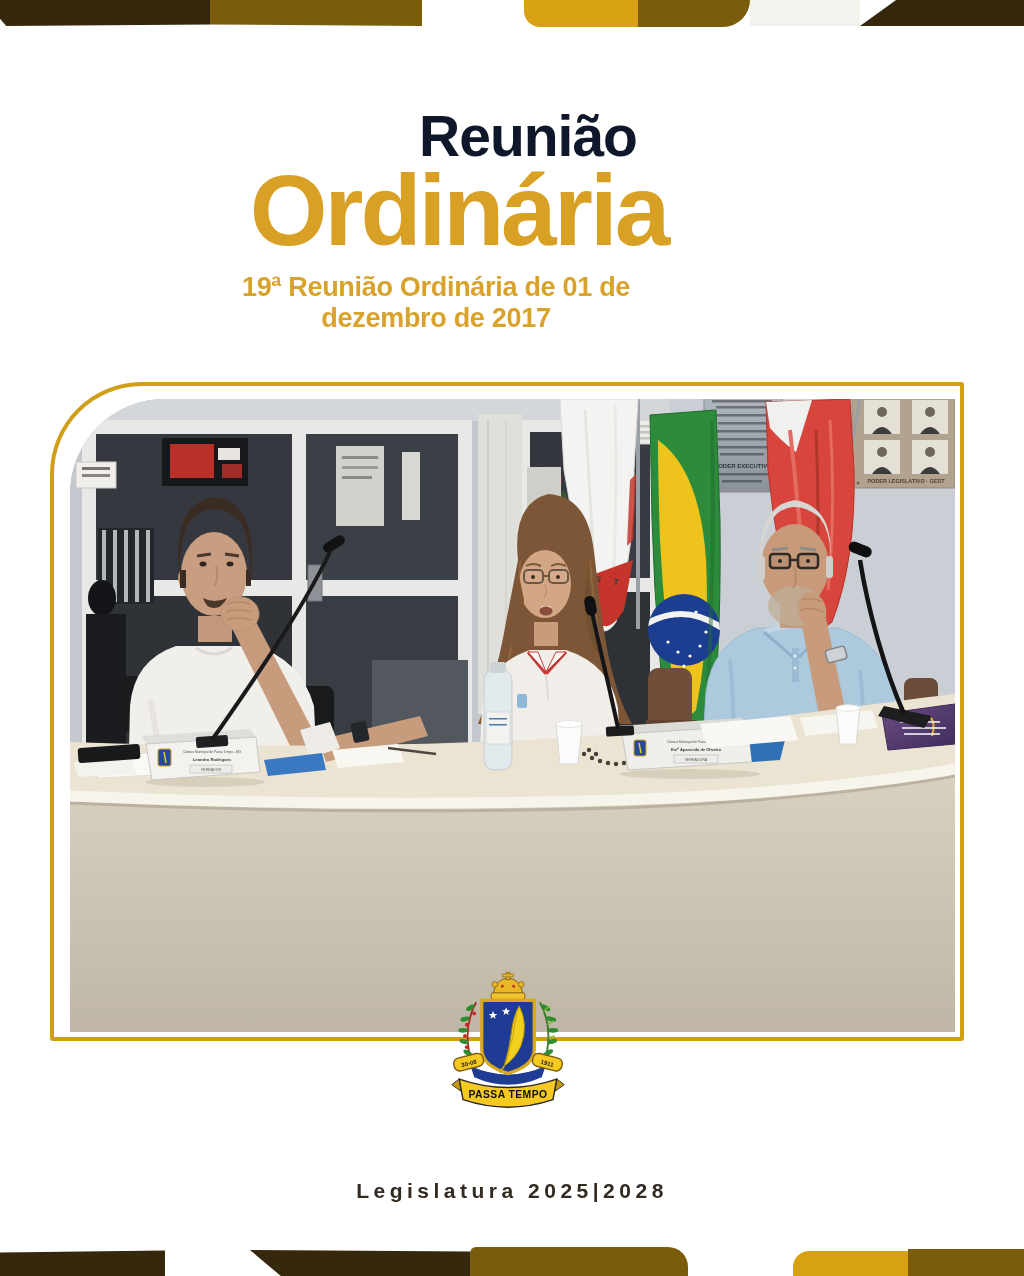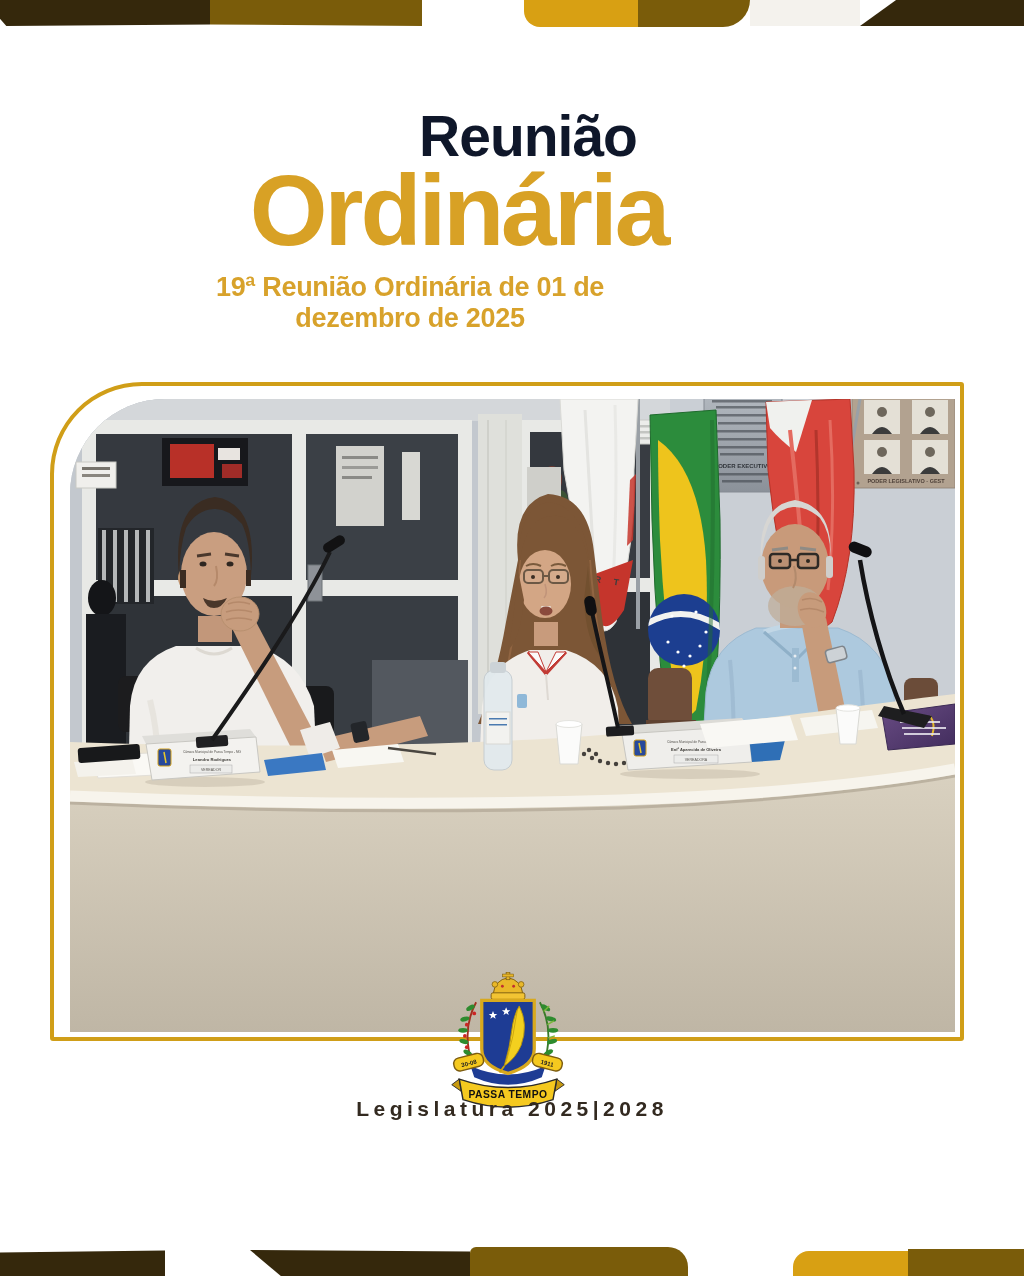--- a/index.html
+++ b/index.html
@@ -17,30 +17,30 @@
   .bb1{left:0;top:1250px;width:165px;height:26px;background:#35280c;clip-path:polygon(0 10%,100% 2%,100% 100%,0 100%);}
   .bb2{left:250px;top:1250px;width:220px;height:26px;background:#35280c;clip-path:polygon(0 0,100% 6%,100% 100%,14% 100%);}
   .bb3{left:470px;top:1247px;width:218px;height:29px;background:#7a5c0a;border-radius:6px 20px 0 0;}
   .bb4{left:793px;top:1251px;width:115px;height:25px;background:#d8a013;border-radius:16px 0 0 0;}
   .bb5{left:908px;top:1249px;width:116px;height:27px;background:#7a5c0a;}
   .title1{position:absolute;left:16px;top:106px;width:1024px;text-align:center;
     font-size:57px;line-height:60px;font-weight:bold;letter-spacing:-1px;color:#0f172a;}
   .title2{position:absolute;left:0;top:160px;width:917px;text-align:center;
     font-size:100px;line-height:100px;font-weight:bold;letter-spacing:-3px;color:#d8a125;}
   .subtitle{position:absolute;left:0;top:272px;width:820px;text-align:center;
-    font-size:27px;line-height:31px;font-weight:bold;letter-spacing:-0.3px;color:#d8a22b;}
+    font-size:27px;line-height:31px;font-weight:bold;letter-spacing:-0.3px;color:#d8a22b;padding-left:26px;}
   .frame-outline{position:absolute;left:50px;top:382px;width:914px;height:659px;
     border:4.5px solid #d09e18;border-radius:92px 3px 3px 3px;box-sizing:border-box;}
   .photo{position:absolute;left:70px;top:399px;width:885px;height:633px;
     border-radius:95px 0 0 0;overflow:hidden;background:#c3c8ce;}
   .photo svg{display:block;}
   .crest{position:absolute;left:433px;top:972px;width:150px;height:141px;}
   .footer-org{position:absolute;left:0;top:1128px;width:1024px;text-align:center;
     font-size:22px;line-height:26px;color:#3a3028;}
-  .footer-leg{position:absolute;left:0;top:1096px;width:1024px;text-align:center;
+  .footer-leg{position:absolute;left:0;top:1178px;width:1024px;text-align:center;
     font-size:21px;line-height:25px;font-weight:bold;letter-spacing:4.5px;color:#332a20;}
   svg text{font-family:"Liberation Sans",sans-serif;}
 </style>
 </head>
 <body>
 
 <div class="canvas">
 
   <div>
     <div class="seg tb1"></div>
@@ -48,21 +48,21 @@
     <div class="seg tb3"></div>
     <div class="seg tb4"></div>
     <div class="seg tb5"></div>
     <div class="seg tb6"></div>
   </div>
 
   <div class="title1">Reunião</div>
   <div class="title2">Ordinária</div>
   <div class="subtitle">
     <div>19ª Reunião Ordinária de 01 de</div>
-    <div>dezembro de 2025</div>
+    <div>dezembro de 2017</div>
   </div>
 
   <div class="frame-outline"></div>
 
   <div class="photo">
   <svg width="885" height="633" viewBox="70 399 885 633" xmlns="http://www.w3.org/2000/svg">
     <defs>
       <linearGradient id="deskFront" x1="0" y1="0" x2="0" y2="1">
         <stop offset="0" stop-color="#d9d1c0"></stop>
             <stop offset="1" stop-color="#bfb6a5"></stop>

